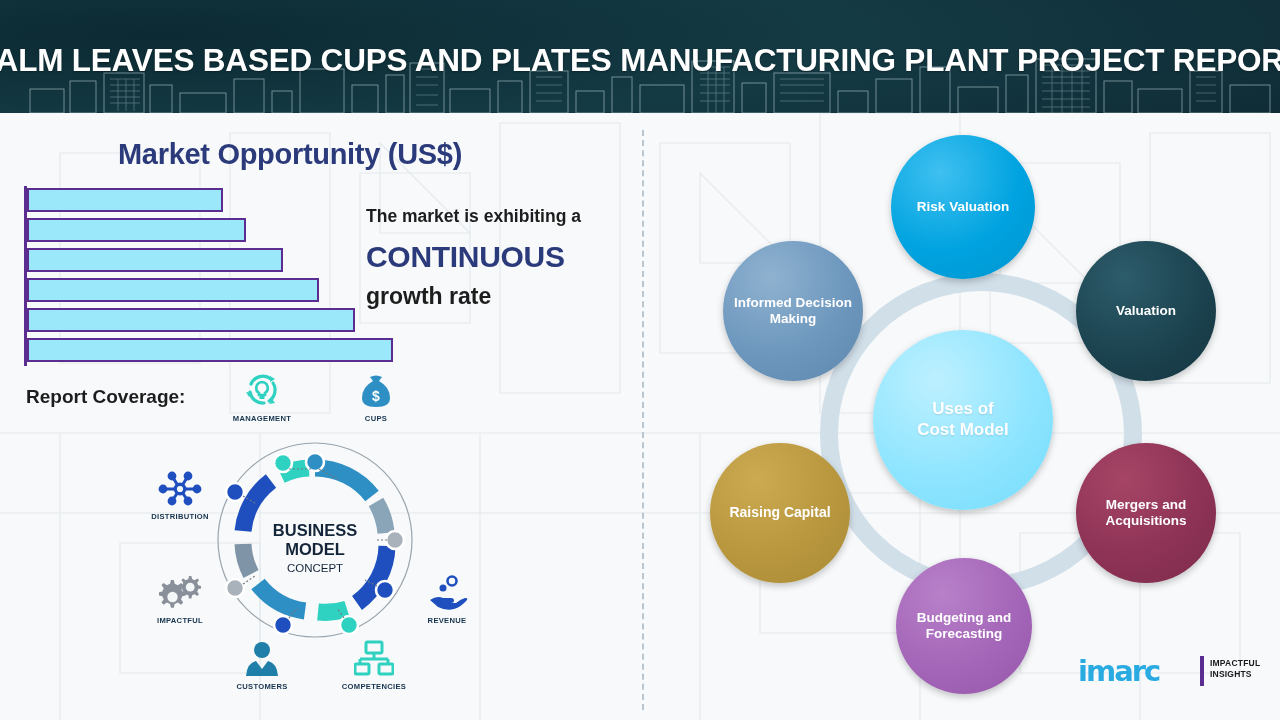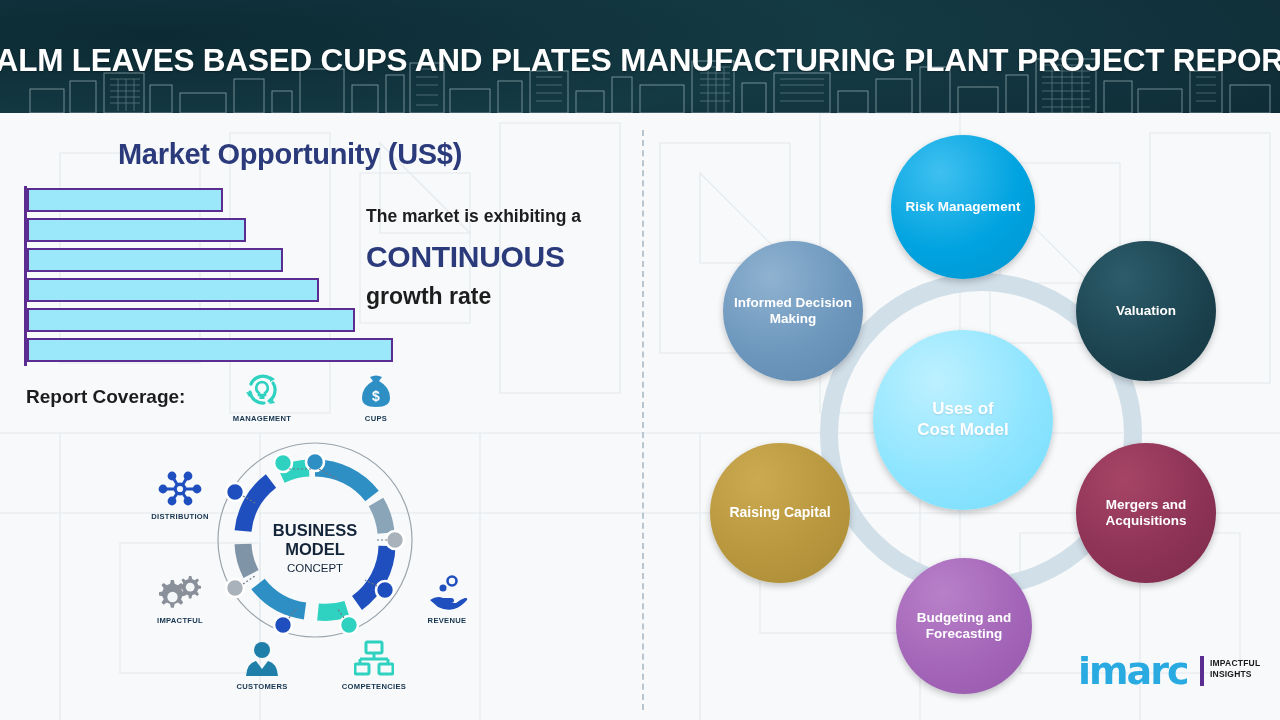--- a/index.html
+++ b/index.html
@@ -123,21 +123,21 @@
     background:radial-gradient(circle at 34% 26%, #8fb2d0 0%, #6d97bd 55%, #5e87ad 100%);
   }
   .ring{
     position:absolute;left:180px;top:160px;width:286px;height:286px;
     border:18px solid #cfdde8;border-radius:50%;opacity:.95;
   }
 
   
   .logo{position:absolute;left:1078px;top:652px;width:198px;height:48px;}
   .logo .imarc{
-    font-size:38px;font-weight:bold;color:#29abe2;letter-spacing:-2px;
+    font-size:29px;font-weight:bold;color:#29abe2;letter-spacing:-2px;
     line-height:38px;font-family:"DejaVu Sans", sans-serif;
   }
   .logo .bar{
     position:absolute;left:122px;top:4px;width:3px;height:30px;background:#1a1a1a;
   }
   .logo .tag{
     position:absolute;left:132px;top:6px;font-size:8.5px;font-weight:bold;
     color:#1a1a1a;line-height:11px;letter-spacing:.2px;
   }
 </style>
@@ -398,21 +398,21 @@
   <div class="rpanel">
     <div class="ring"></div>
 
     <div class="circle c-center">
       <span>
         <span>Uses of</span><br>
         <span>Cost Model</span>
       </span>
     </div>
 
-    <div class="circle c-risk">Risk Management</div>
+    <div class="circle c-risk">Risk Valuation</div>
     <div class="circle c-val">Valuation</div>
     <div class="circle c-merg">Mergers and Acquisitions</div>
     <div class="circle c-budget">Budgeting and Forecasting</div>
     <div class="circle c-raise">Raising Capital</div>
     <div class="circle c-inform">Informed Decision Making</div>
   </div>
 
   <div class="logo">
     <div class="imarc">imarc</div>
     <div class="bar"></div>

